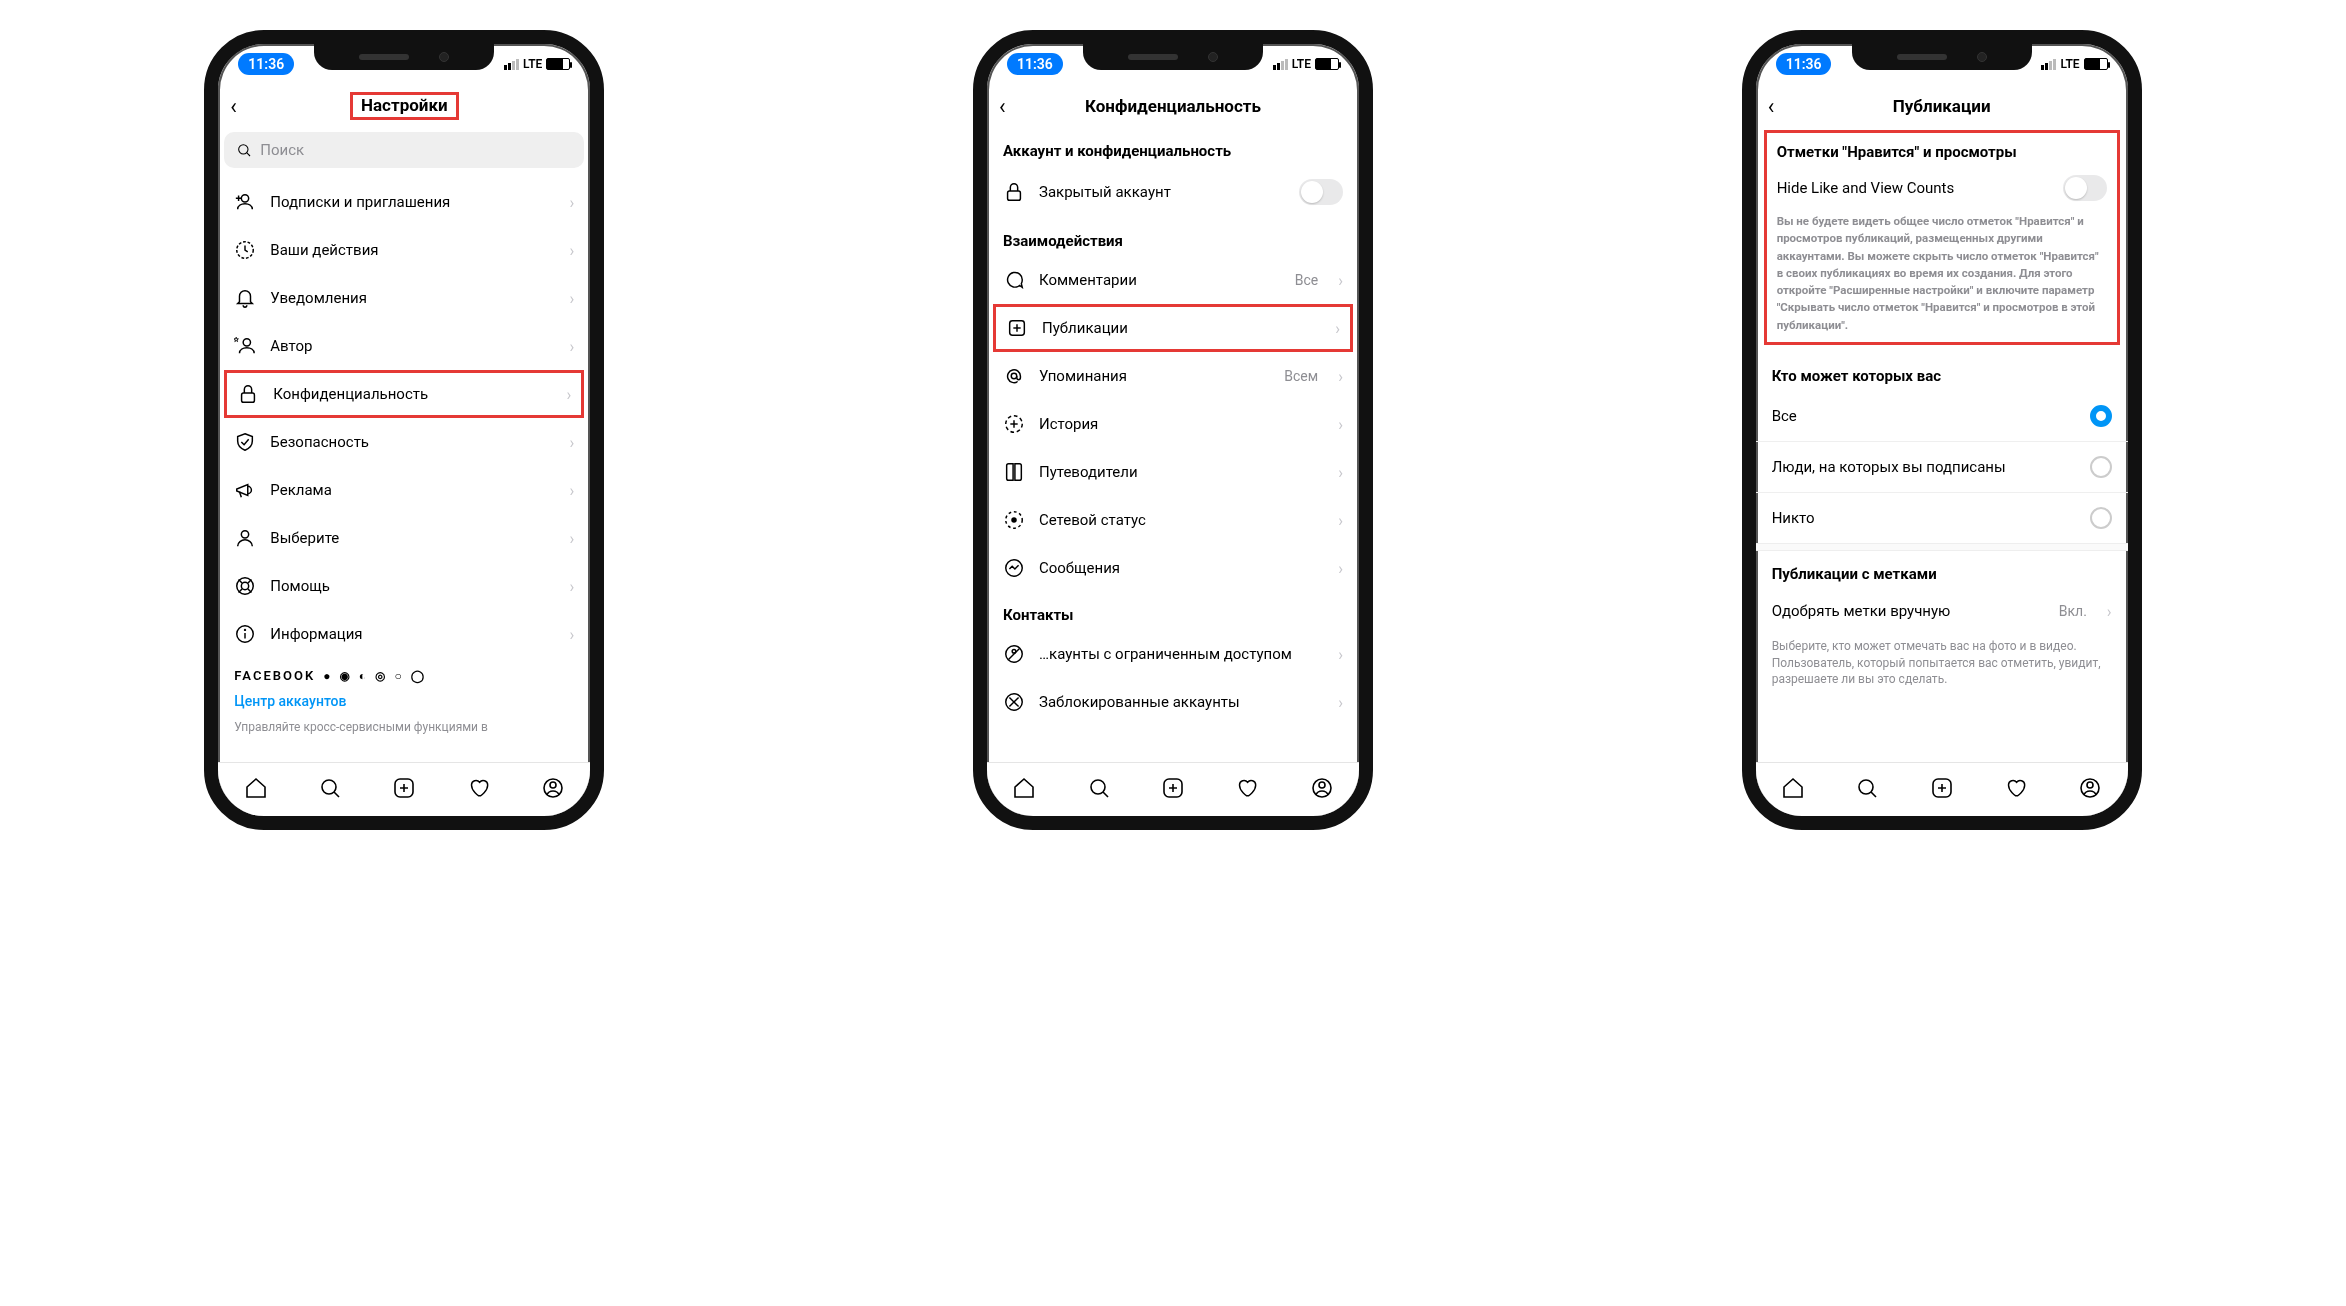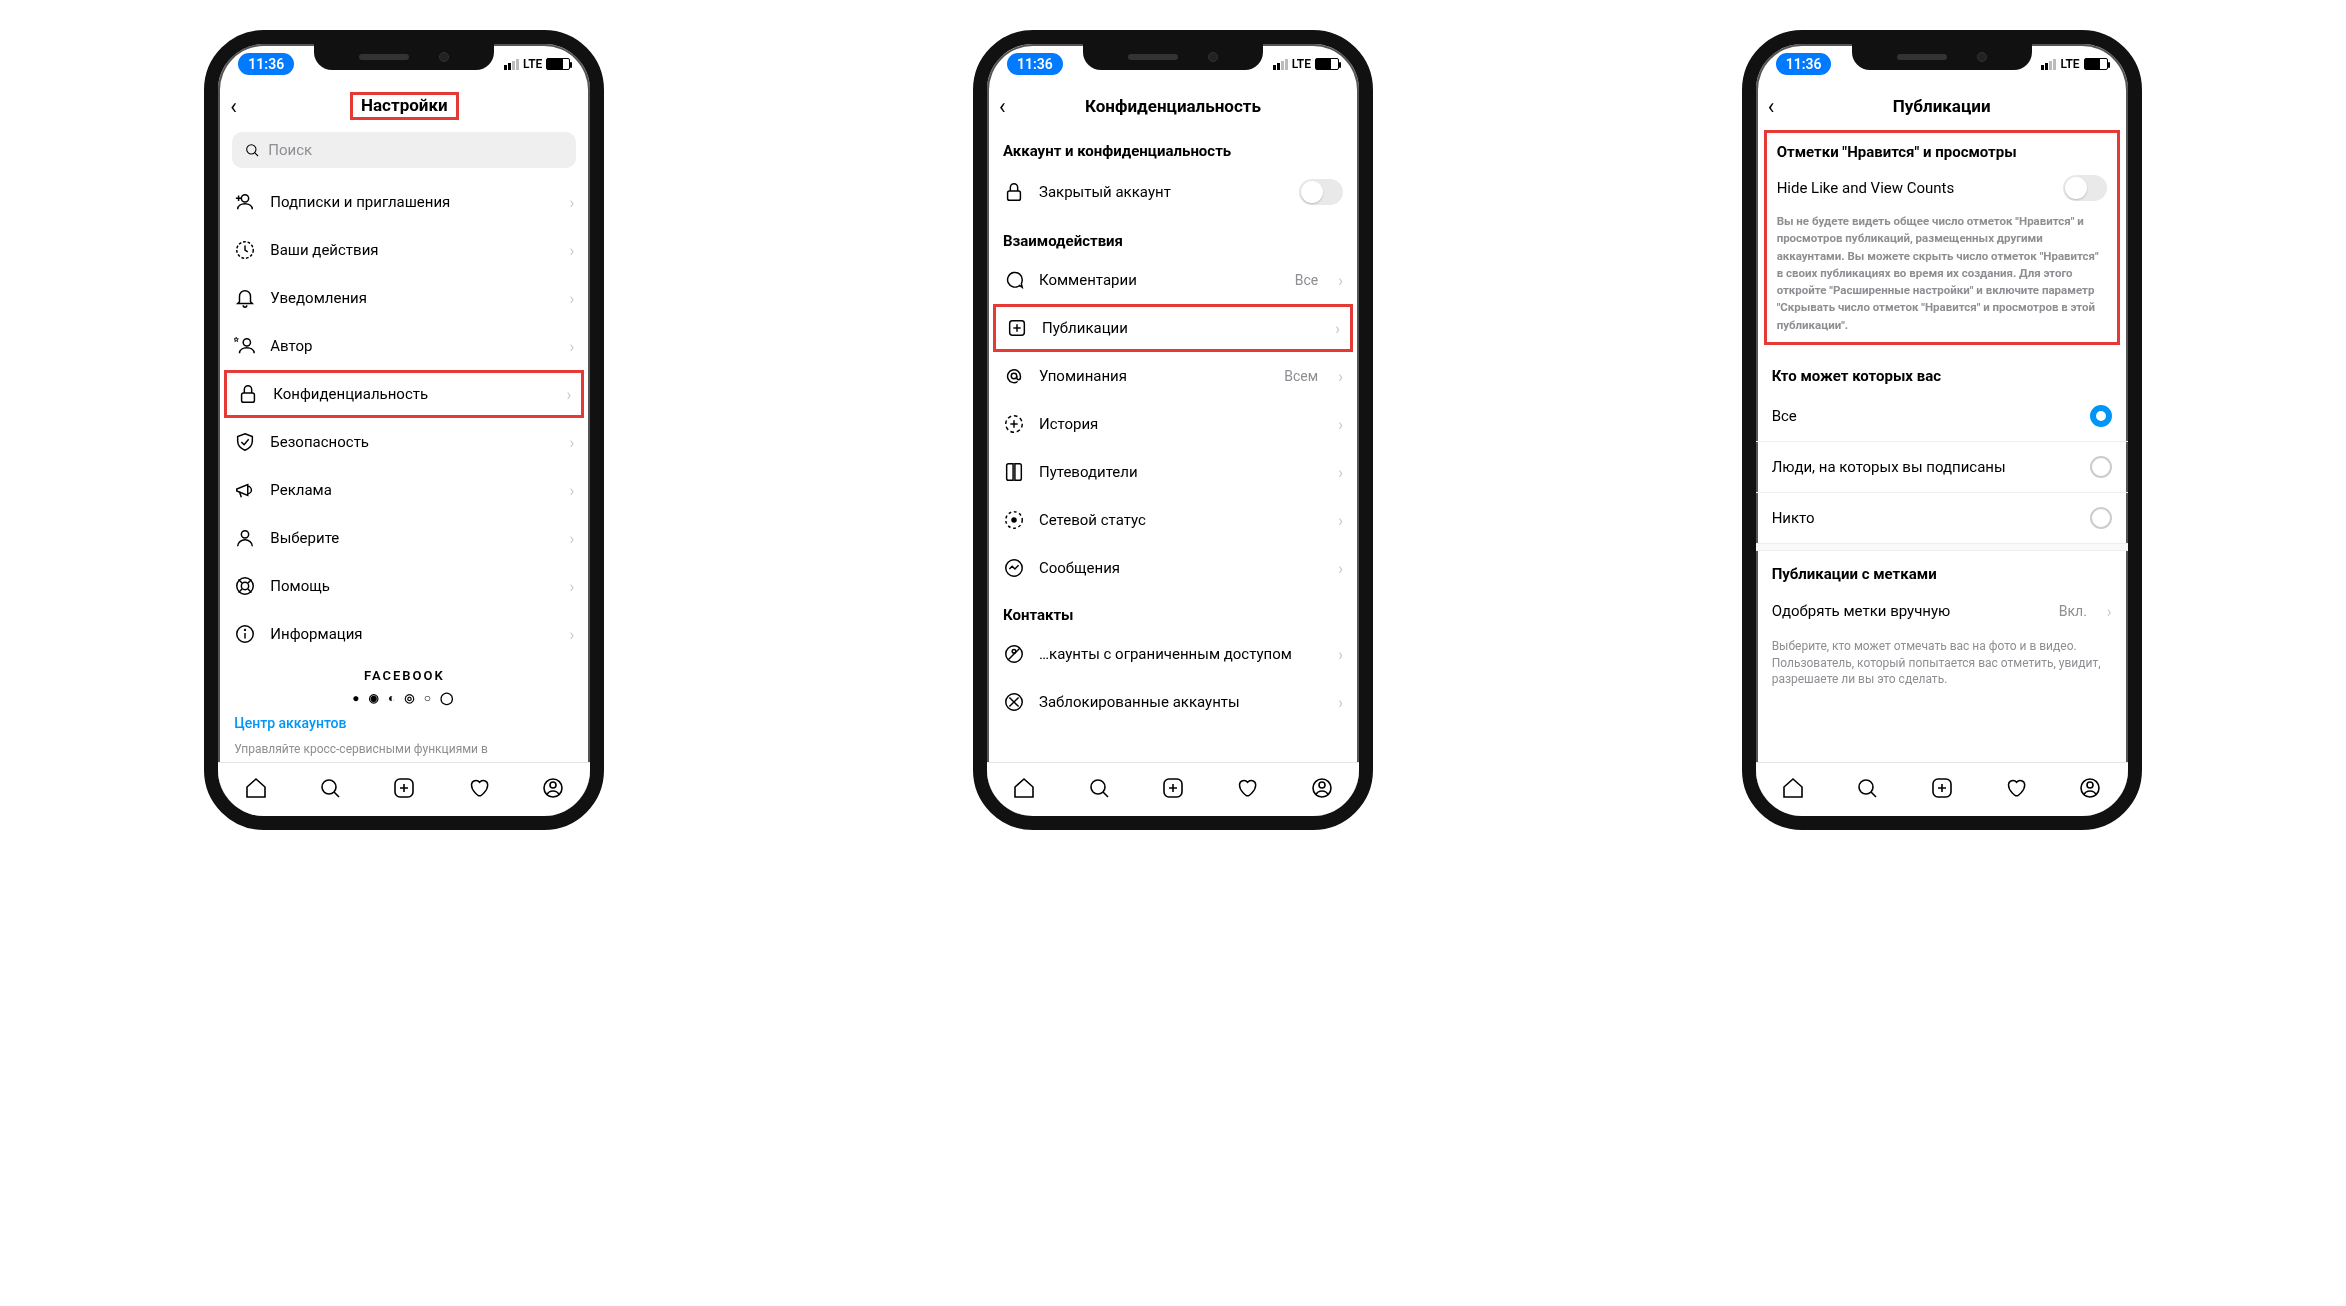--- a/index.html
+++ b/index.html
@@ -77,21 +77,21 @@
   }
   .nav-header .back {
     position:absolute; left:12px; top:10px;
     font-size:22px; font-weight:400;
   }
   .hl-title { border:3px solid #e53935; padding:0 8px 2px;}
   
   .content { flex:1; overflow:hidden; padding:0 0 0 0; }
   
   .search-box {
-    margin:4px 14px 10px;
+    margin:4px 6px 10px;
     background:#efefef;
     border-radius:10px;
     padding:9px 12px;
     color:#8e8e93;
     font-size:15px;
     display:flex; align-items:center; gap:8px;
   }
   .row {
     display:flex;
     align-items:center;
@@ -111,21 +111,21 @@
     font-size:15px;
     padding:14px 16px 6px;
   }
   .toggle {
     width:44px; height:26px; background:#e9e9ea; border-radius:13px; position:relative;
   }
   .toggle::after {
     content:""; position:absolute; left:2px; top:2px; width:22px; height:22px;
     background:#fff; border-radius:50%; box-shadow:0 1px 2px rgba(0,0,0,0.2);
   }
-  .fb-line { padding:10px 16px 6px; font-size:13px; letter-spacing:2px; font-weight:600; display:flex; align-items:center; gap:8px;flex-direction:column;}
+  .fb-line { padding:10px 16px 6px; font-size:13px; letter-spacing:2px; font-weight:600; display:flex; align-items:center; gap:8px;}
   .fb-line .glyphs { letter-spacing:3px; font-size:12px;}
   .link { color:#0095f6; font-size:14px; padding:4px 16px 10px; font-weight:500;}
   .foot-text { color:#8e8e93; font-size:12px; padding:0 16px; line-height:1.4;}
   
   .divider { height:1px; background:#efefef; margin:0 0;}
   .thick-divider { height:8px; background:#fafafa; border-top:1px solid #eee; border-bottom:1px solid #eee;}
   
   .hl-block { border:3px solid #e53935; margin:2px 8px 8px; padding:6px 8px 6px;}
   .small-gray { color:#8e8e93; font-size:11.5px; line-height:1.5; padding:6px 2px 2px;font-weight:bold;}
   

